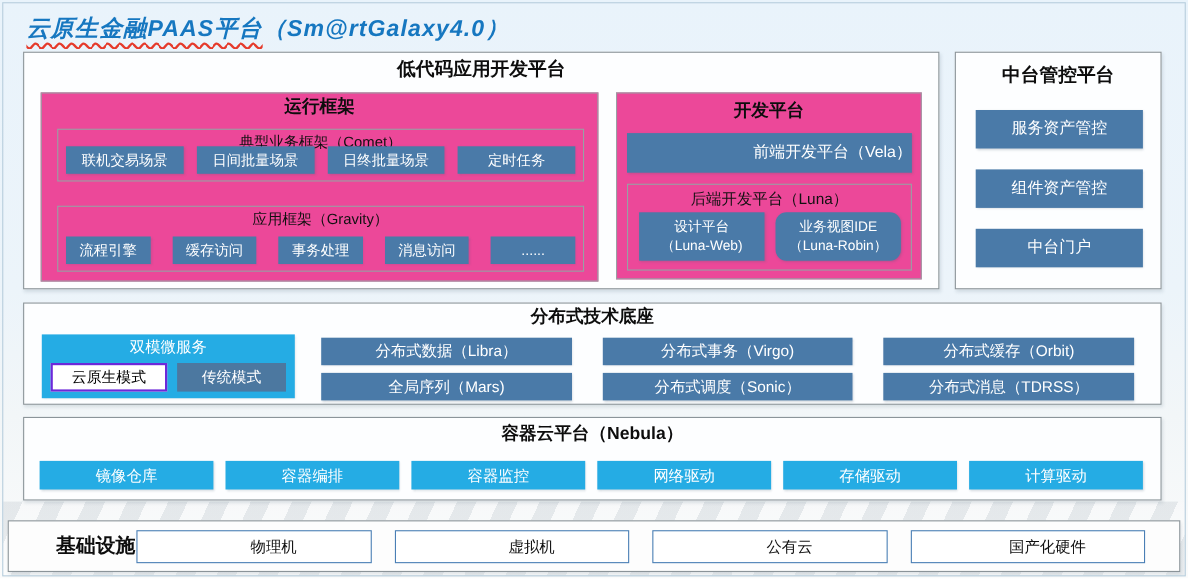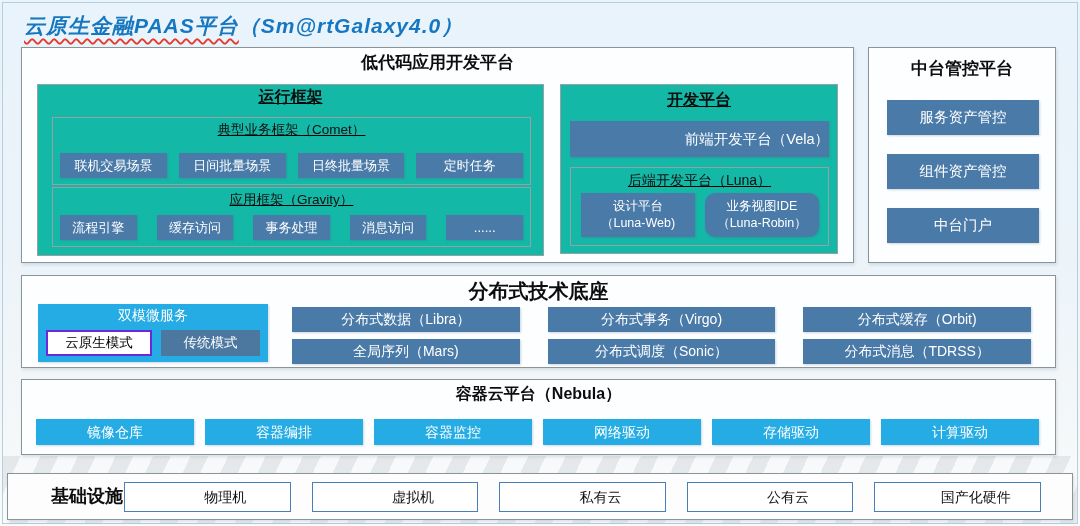--- a/index.html
+++ b/index.html
@@ -19,33 +19,33 @@
   .title {
     position:absolute; left:24px; top:12px;
     font-size:21px; font-weight:bold; font-style:italic; color:#1677c0; letter-spacing:1px;
   }
   .title .wavy {
     text-decoration:underline; text-decoration-style:wavy;
     text-decoration-color:#e53b2c; text-decoration-thickness:2px; text-underline-offset:5px;
   }
   .panel { position:absolute; border:1px solid #8b9499; background:#fdfeff; box-shadow:1px 2px 3px rgba(90,110,125,0.18); }
   .panel-title { text-align:center; font-weight:bold; color:#0d0d0d; }
-  .subbox { position:absolute; border:1px solid #98a0a4; background:#14b8a6;text-decoration:underline; }
+  .subbox { position:absolute; border:1px solid #98a0a4; background:#ec4899; }
   .blockbtn {
     background:#4a7aa8; color:#fff; text-align:center;
     box-shadow:1px 1px 2px rgba(70,90,110,0.25);
   }
   .cyanbtn { background:#25ace4; color:#fff; text-align:center; box-shadow:1px 1px 2px rgba(70,90,110,0.22); }
 
   
   .lowcode { left:21px; top:47px; width:833px; height:216px; }
   .lowcode > .panel-title { margin-top:3px; font-size:17px; }
   .runtime { left:15px; top:36px; width:507px; height:172px; }
   .runtime > .panel-title { margin-top:2px; font-size:16px; }
-  .comet { left:14px; top:32px; width:479px; height:68px; }
+  .comet { left:14px; top:32px; width:479px; height:48px; }
   .gravity { left:14px; top:102px; width:479px; height:60px; }
   .subbox > .sublabel { text-align:center; font-size:13.5px; color:#111; margin-top:3px; }
   .btnrow { position:absolute; left:7px; right:7px; bottom:6px; display:flex; gap:12px; }
   .btnrow .blockbtn { flex:1; height:25px; line-height:25px; font-size:13px; }
   .gravity .btnrow { gap:20px; }
 
   .devbox { left:538px; top:36px; width:278px; height:170px; }
   .devbox > .panel-title { margin-top:5px; font-size:16px; }
   .vela { position:absolute; left:9px; top:36px; width:259px; height:36px; line-height:36px; font-size:14.5px;text-align:right; }
   .luna { left:9px; top:82px; width:259px; height:79px; }
@@ -59,21 +59,21 @@
   .lunabtn.b1 { left:134px;border-radius:10px; }
 
   
   .midp { left:868px; top:47px; width:188px; height:216px; }
   .midp > .panel-title { margin-top:9px; font-size:17px; }
   .midbtn { position:absolute; left:18px; width:152px; height:35px; line-height:35px; font-size:14.5px; }
   .midbtn.m0 { top:52px; } .midbtn.m1 { top:106px; } .midbtn.m2 { top:160px; }
 
   
   .dist { left:21px; top:275px; width:1035px; height:93px; }
-  .dist > .panel-title { margin-top:2px; font-size:20px; }
+  .dist > .panel-title { margin-top:2px; font-size:16px; }
   .dualmode { position:absolute; left:16px; top:28px; width:230px; height:58px; background:#25ace4; box-shadow:1px 1px 2px rgba(70,90,110,0.22); }
   .dualmode .dml { color:#fff; font-size:14px; text-align:center; margin-top:3px; }
   .cnmode { position:absolute; left:8px; top:26px; width:106px; height:26px; background:#fff; border:2px solid #6d28d9; color:#000; font-size:13.5px; line-height:21px; text-align:center; }
   .trmode { position:absolute; left:123px; top:26px; width:99px; height:26px; background:#4c78a0; color:#fff; font-size:13.5px; line-height:26px; text-align:center; }
   .distgrid { position:absolute; left:270px; right:24px; top:31px; }
   .distrow { display:flex; gap:28px; }
   .distrow + .distrow { margin-top:7px; }
   .distrow .blockbtn { flex:1; height:25px; line-height:25px; font-size:14px; }
 
   
@@ -185,18 +185,17 @@
       <div class="cyanbtn">存储驱动</div>
       <div class="cyanbtn">计算驱动</div>
     </div>
   </div>
 
   <div class="panel infra">
     <div class="infra-label">基础设施</div>
     <div class="infrarow">
       <div class="whitebtn">物理机</div>
       <div class="whitebtn">虚拟机</div>
-      <div class="whitebtn">私有云</div>
       <div class="whitebtn">公有云</div>
       <div class="whitebtn">国产化硬件</div>
     </div>
   </div>
 </div>
 
 </body></html>

